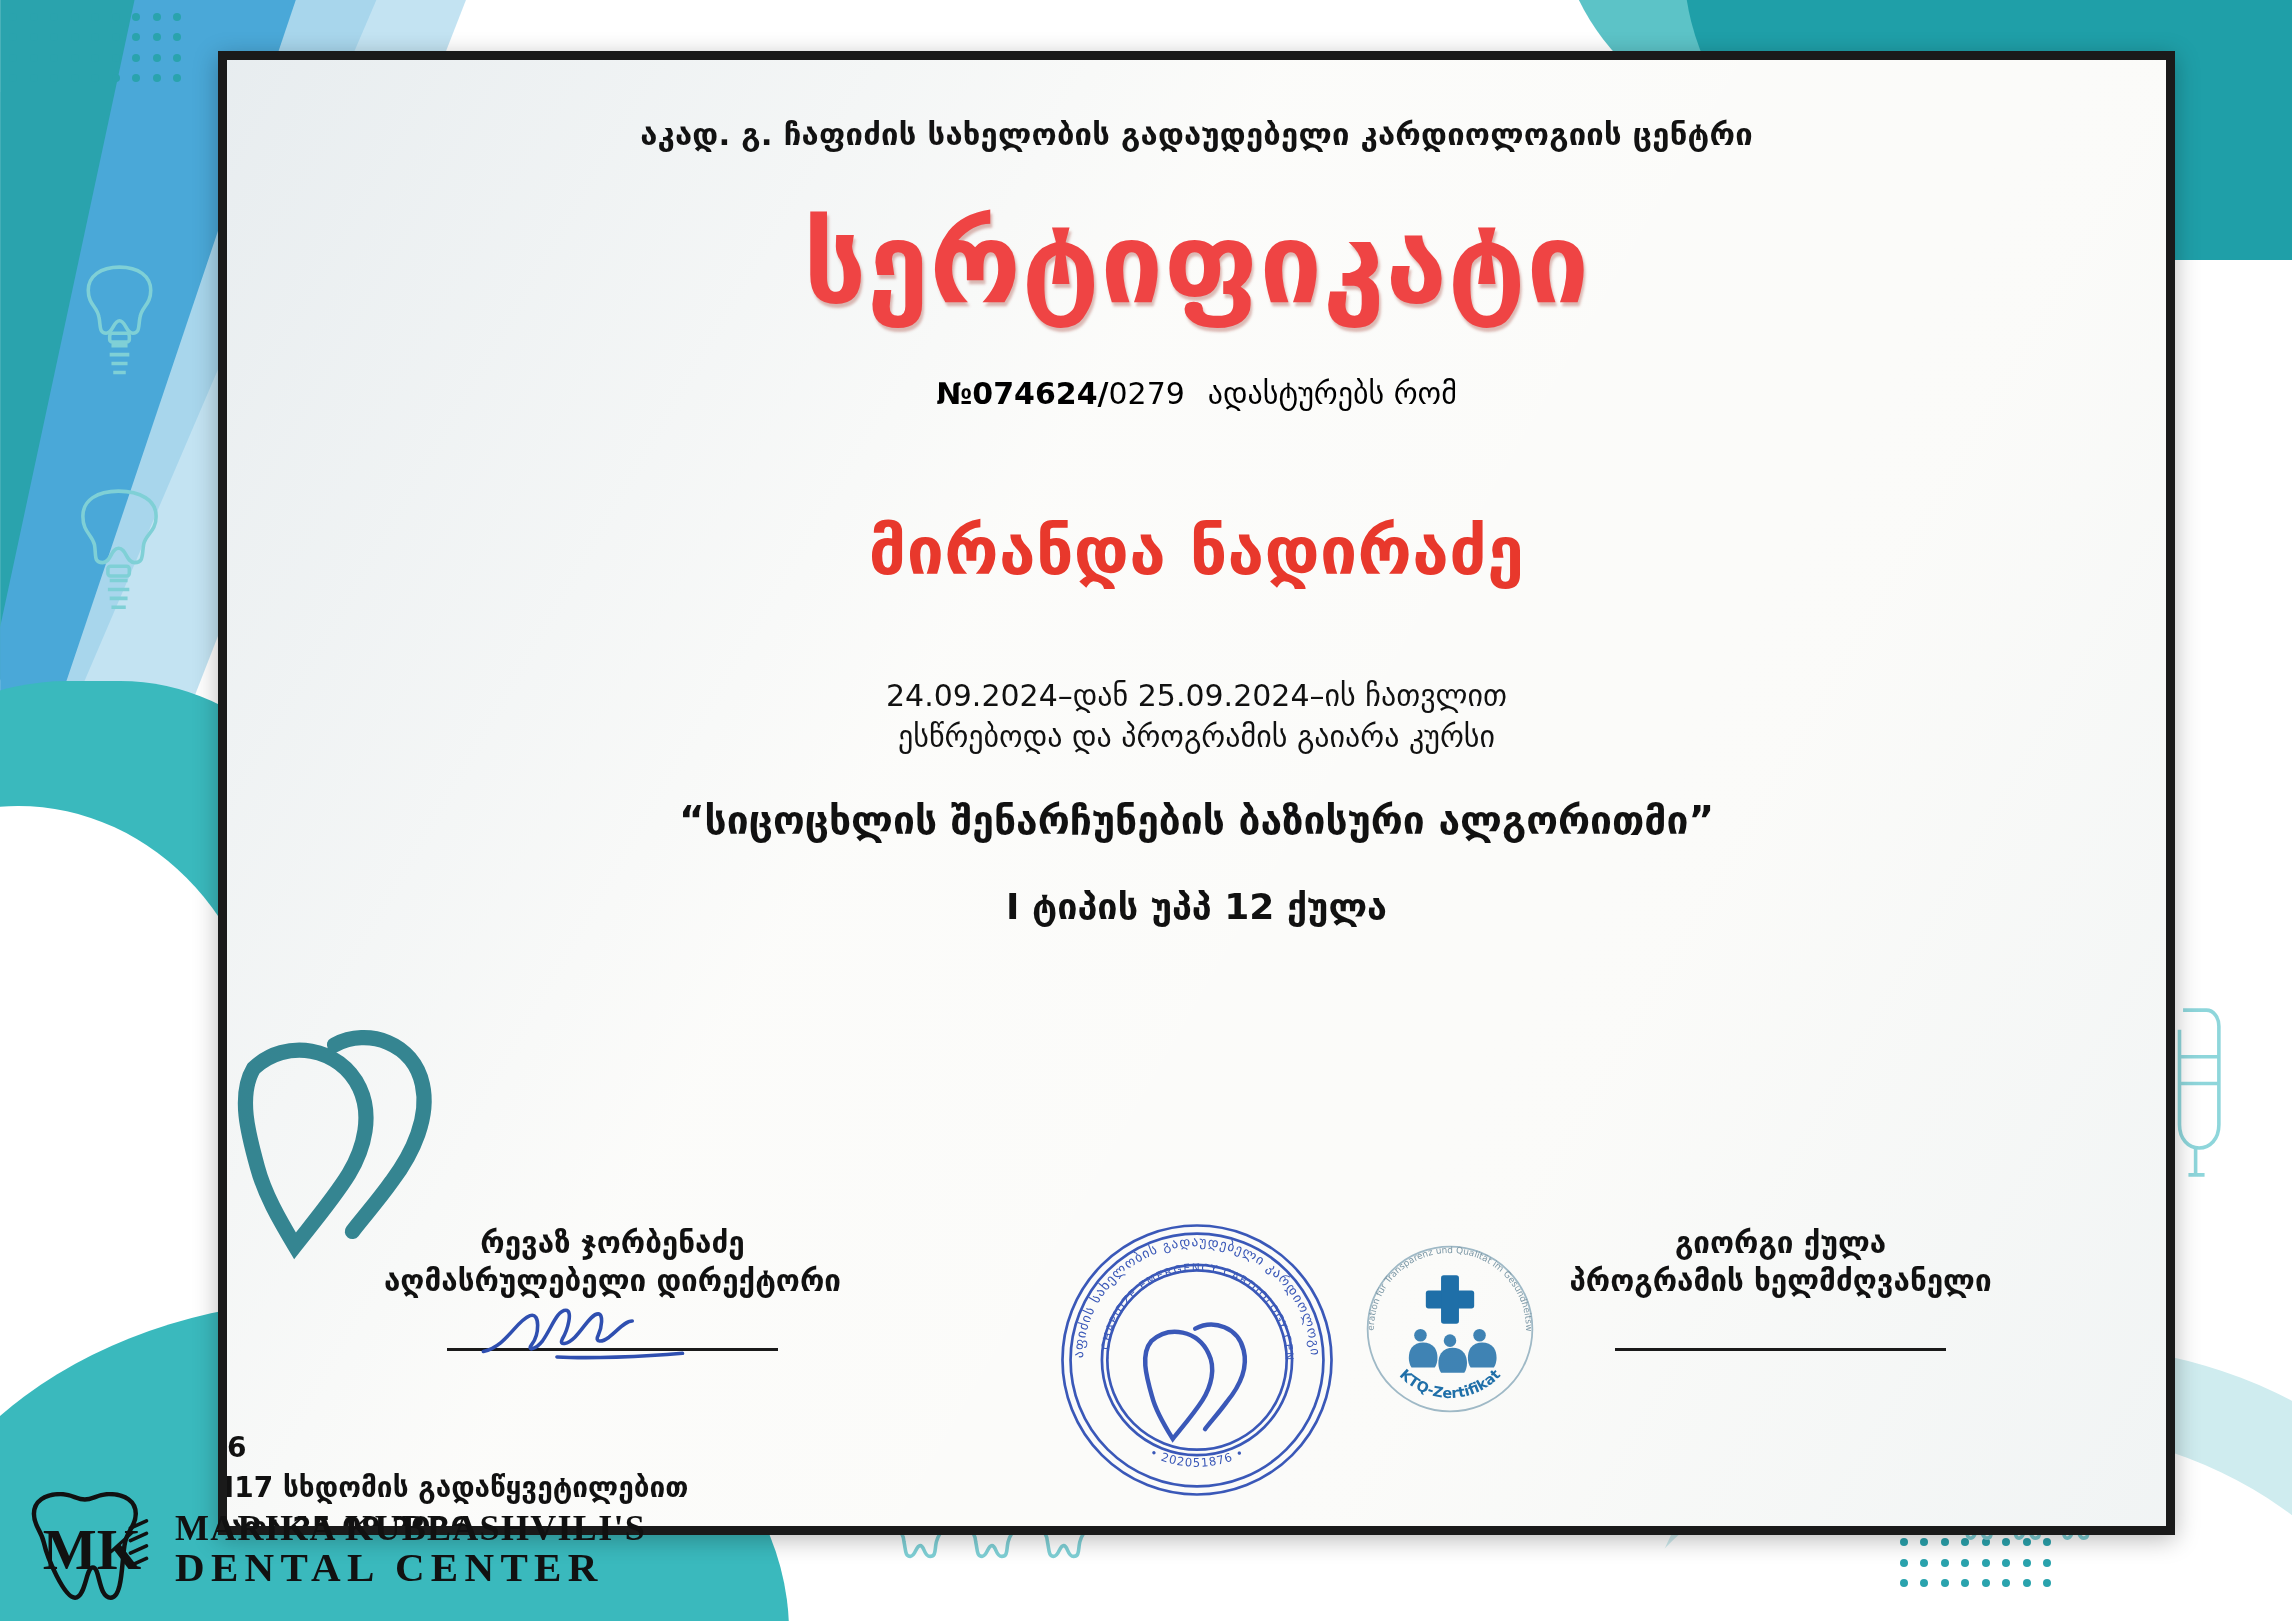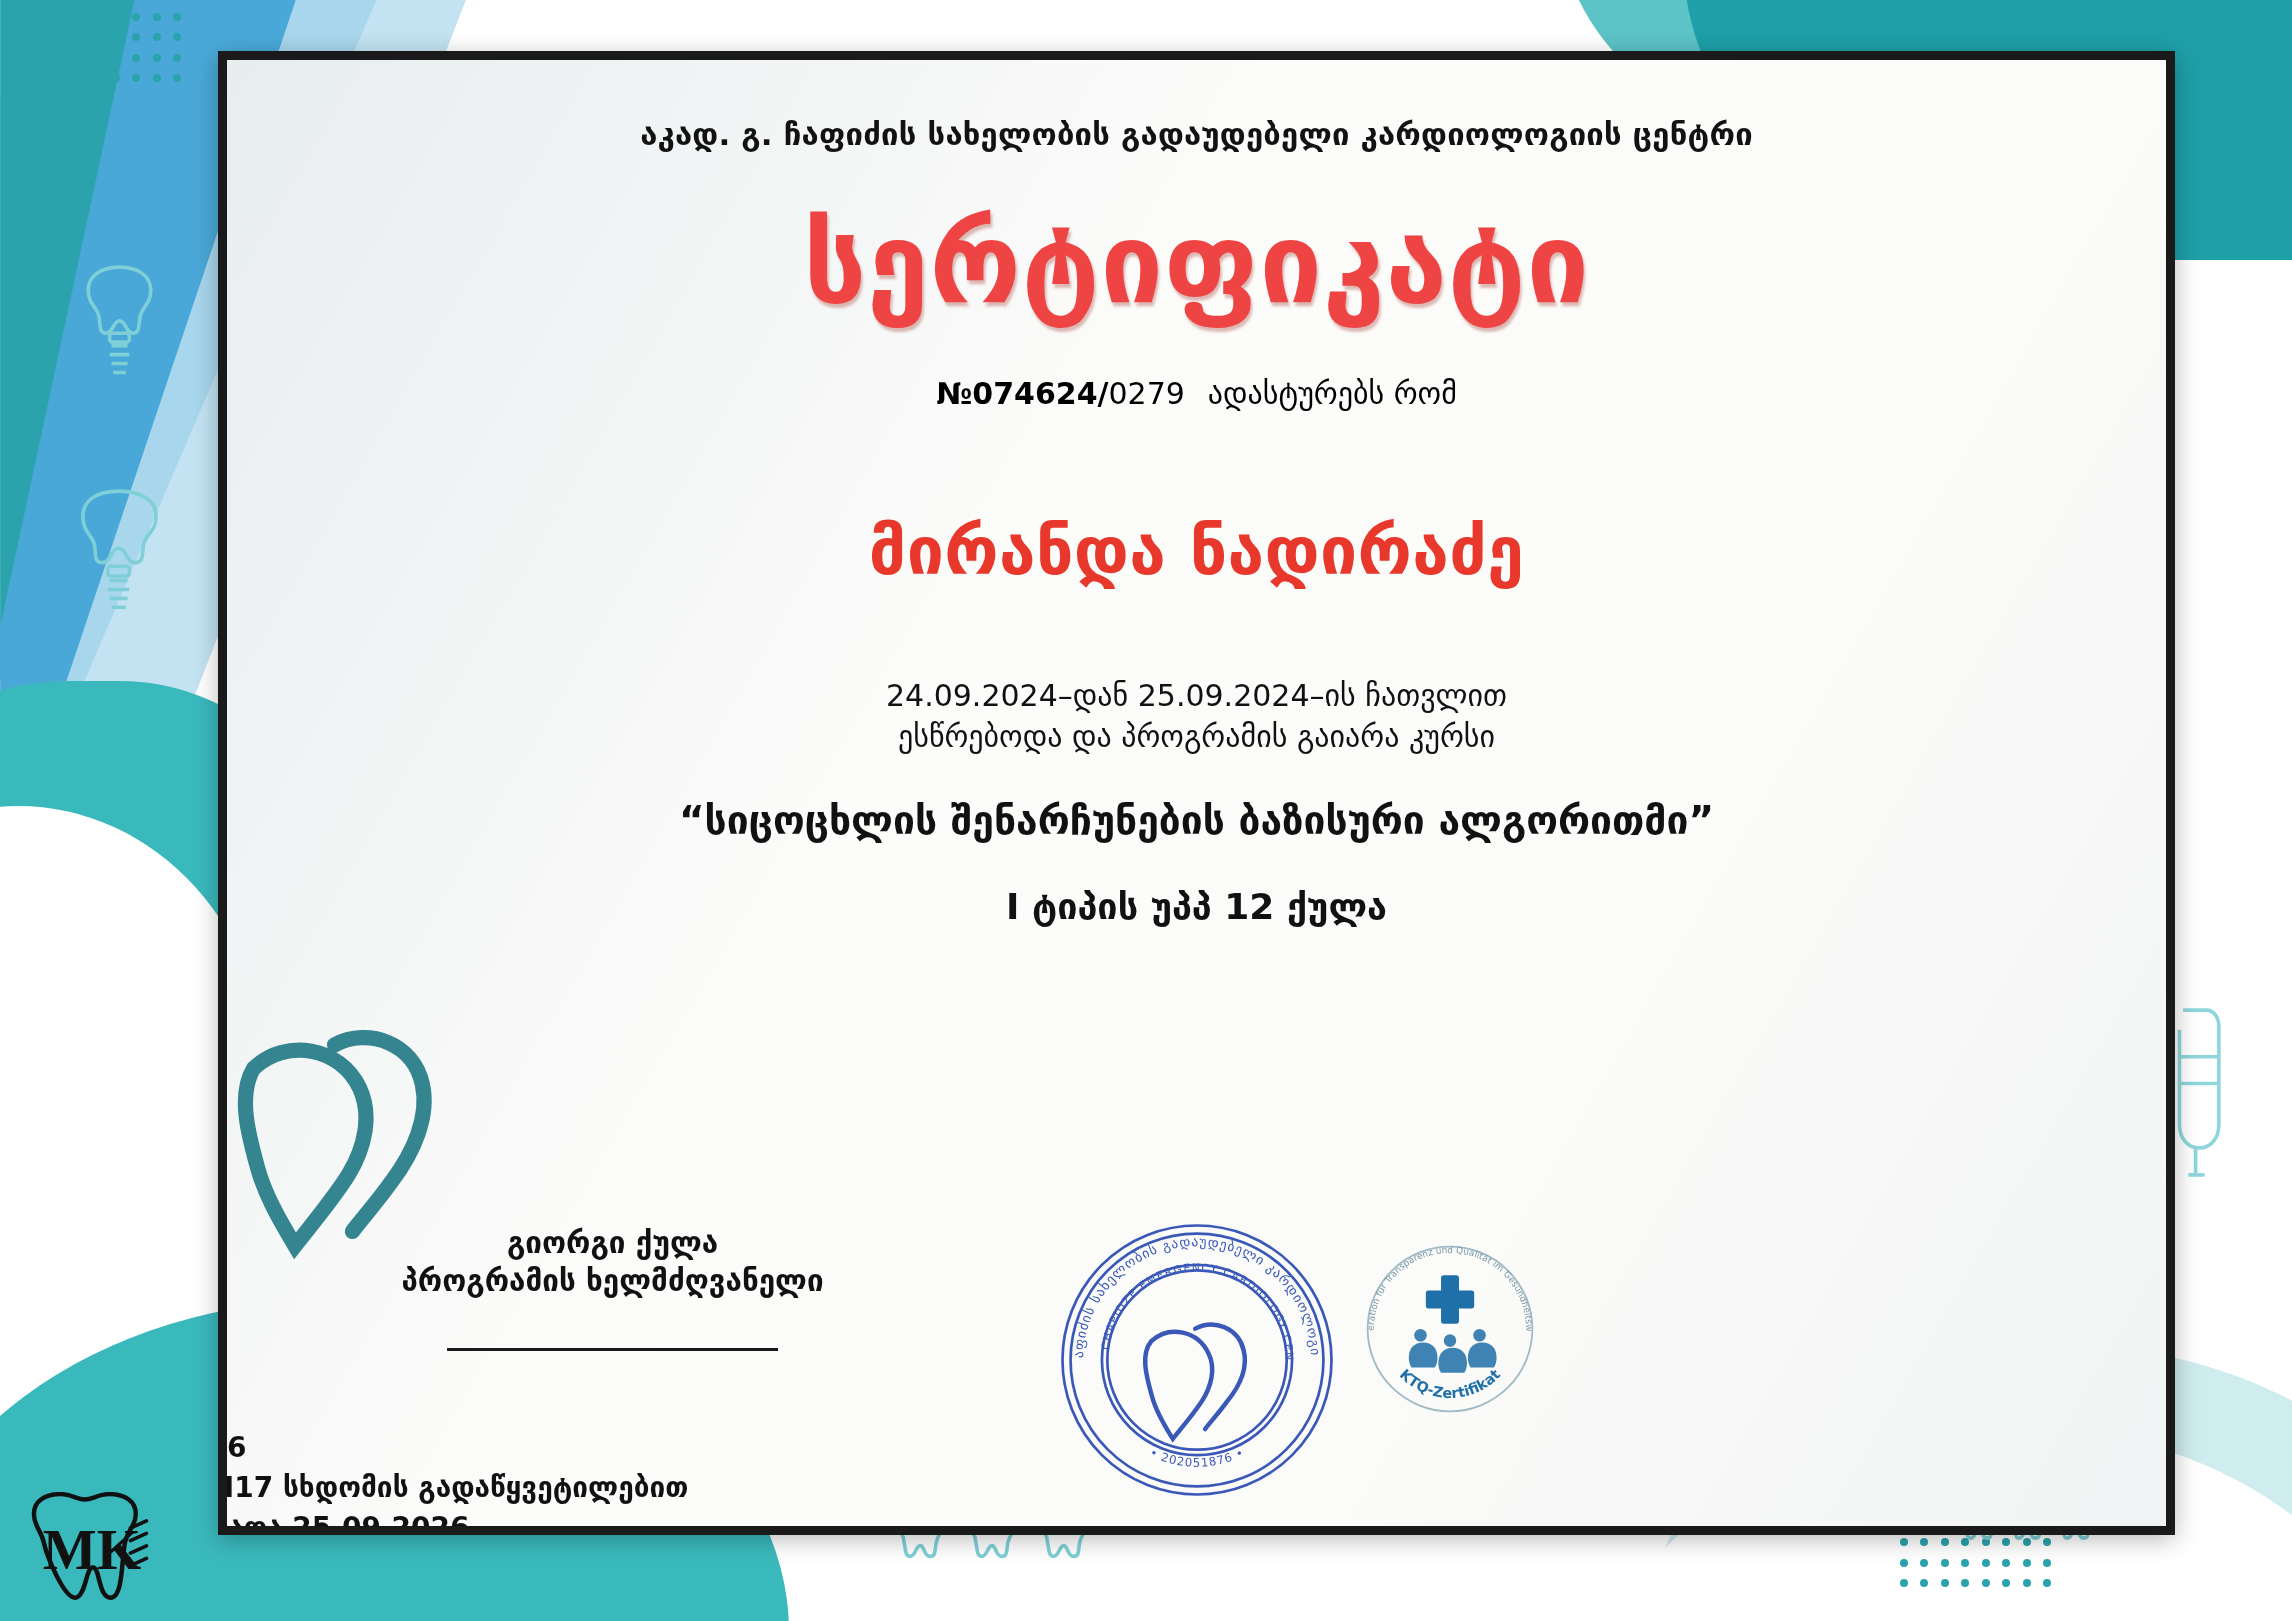--- a/index.html
+++ b/index.html
@@ -487,20 +487,31 @@
       <div>24.09.2024–დან 25.09.2024–ის ჩათვლით</div>
       <div>ესწრებოდა და პროგრამის გაიარა კურსი</div>
     </div>
 
     <div class="course-title">“სიცოცხლის შენარჩუნების ბაზისური ალგორითმი”</div>
 
     <div class="credits">I ტიპის უპპ 12 ქულა</div>
   </div>
 
   <div class="sign-row">
+    <div class="sign-col">
+      <div class="sign-name">რევაზ ჯორბენაძე</div>
+      <div class="sign-role">აღმასრულებელი დირექტორი</div>
+      <div class="sign-line"></div>
+      <div class="sign-scribble">
+        <svg viewBox="0 0 330 70" width="296" height="63" fill="none" stroke="currentColor" stroke-width="4" stroke-linecap="round">
+          <path d="M6 54c26-6 36-34 52-40 12-4 10 22 2 32-6 8 4 6 12-4 10-14 16-34 26-34 8 0 2 22-4 32-4 8 6 6 14-2 10-10 18-26 26-26 6 0 4 16 0 24-4 8 4 8 12 2 10-8 18-18 26-18"></path>
+          <path d="M88 60c34 2 96 0 140-4"></path>
+        </svg>
+      </div>
+    </div>
 
     <div class="sign-col">
       <div class="sign-name">გიორგი ქულა</div>
       <div class="sign-role">პროგრამის ხელმძღვანელი</div>
       <div class="sign-line"></div>
     </div>
   </div>
 
   <div class="stamp">
     <svg viewBox="0 0 310 310" width="278" height="278" fill="none" stroke="currentColor" stroke-width="3">
@@ -567,14 +578,18 @@
 <div class="brand">
   <div class="brand-mark">
     <svg viewBox="0 0 150 128" width="134" height="115" fill="none">
       <path d="M10 24c0-14 12-22 30-22 12 0 18 6 27 6s15-6 27-6c18 0 30 8 30 22 0 14-9 18-12 32-4 18-2 62-16 62s-12-34-20-34-8 34-20 34S25 74 21 56C18 42 10 38 10 24z" stroke="#111" stroke-width="5" fill="none"></path>
       <text x="20" y="86" font-family="'Liberation Serif', serif" font-size="64" font-weight="bold" fill="#111">MK</text>
       <g stroke="#111" stroke-width="4" stroke-linecap="round">
         <path d="M118 40l18-8M118 54l18-8M118 68l18-8M118 82l18-8"></path>
       </g>
     </svg>
   </div>
+  <div class="brand-text">
+    <div class="t1">MARIKA KUBLASHVILI'S</div>
+    <div class="t2">DENTAL CENTER</div>
+  </div>
 </div>
 
 
 </body></html>

